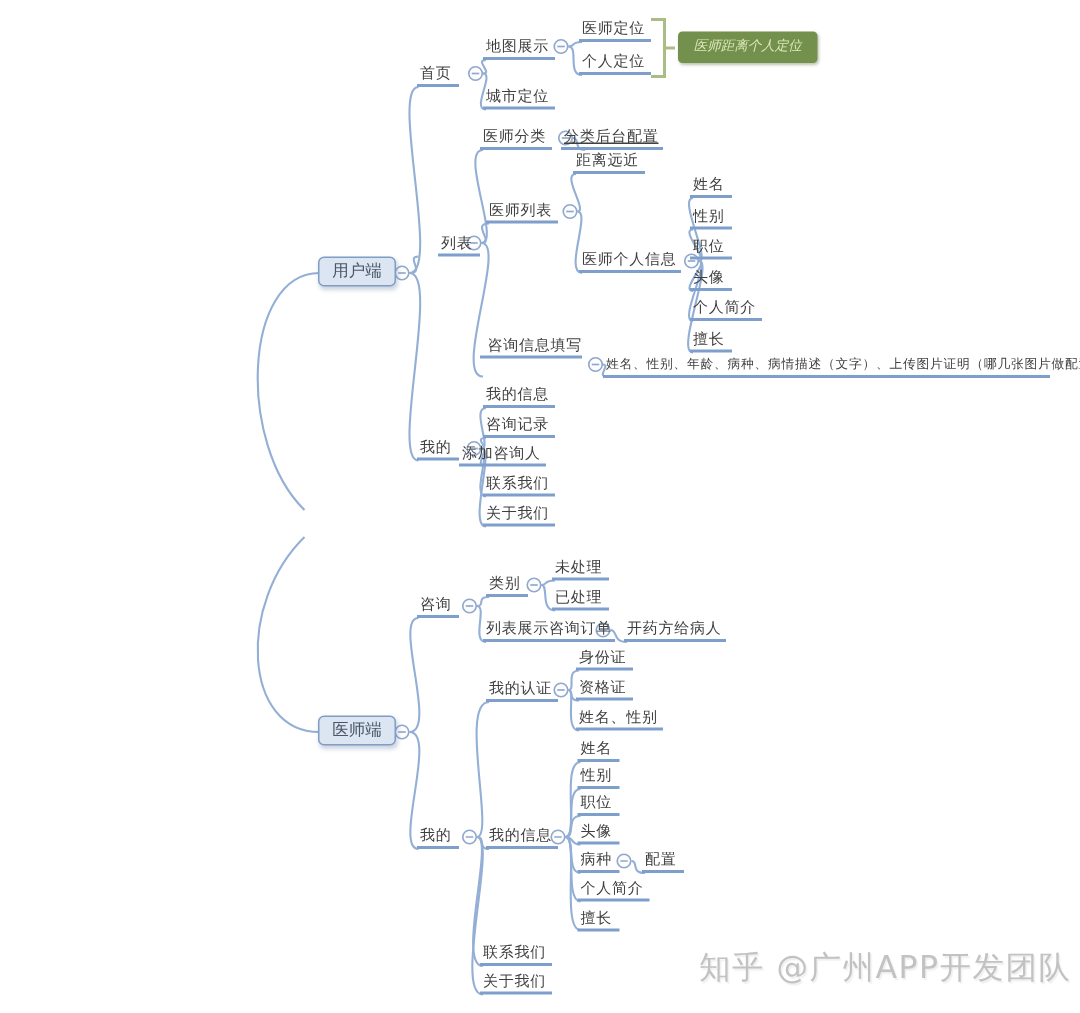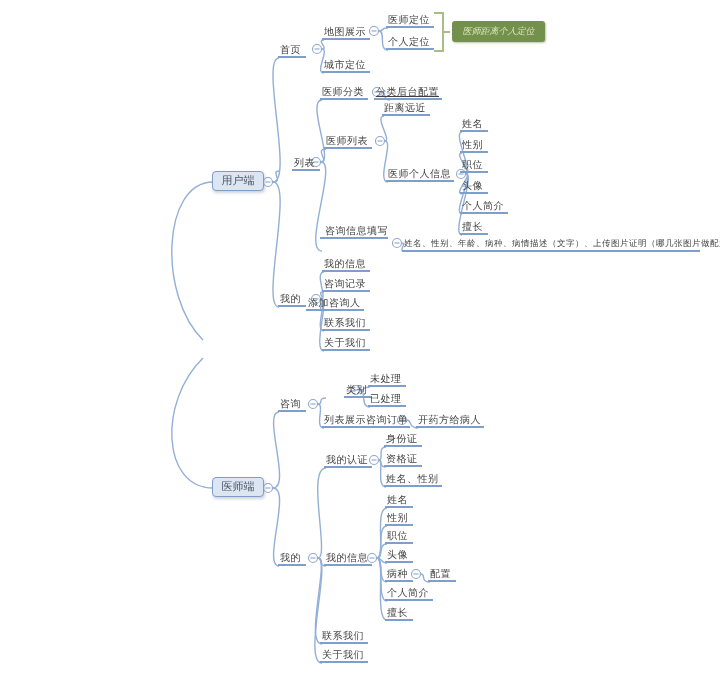--- a/index.html
+++ b/index.html
@@ -183,21 +183,21 @@
   <div class="n sm" style="left:402px;top:237px;width:296px;">姓名、性别、年龄、病种、病情描述（文字）、上传图片证明（哪几张图片做配置）</div>
 
   <div class="n" style="left:278px;top:292px;width:26px;">我的</div>
   <div class="n" style="left:322px;top:257px;width:46px;">我的信息</div>
   <div class="n" style="left:322px;top:277px;width:46px;">咨询记录</div>
   <div class="n" style="left:306px;top:296px;width:56px;">添加咨询人</div>
   <div class="n" style="left:322px;top:316px;width:46px;">联系我们</div>
   <div class="n" style="left:322px;top:336px;width:46px;">关于我们</div>
 
   <div class="n" style="left:278px;top:397px;width:26px;">咨询</div>
-  <div class="n" style="left:324px;top:383px;width:26px;margin-left:20px;">类别</div>
+  <div class="n" style="left:324px;top:383px;width:26px;">类别</div>
   <div class="n" style="left:368px;top:372px;width:36px;">未处理</div>
   <div class="n" style="left:368px;top:392px;width:36px;">已处理</div>
   <div class="n" style="left:322px;top:413px;width:86px;">列表展示咨询订单</div>
   <div class="n" style="left:416px;top:413px;width:66px;">开药方给病人</div>
 
   <div class="n" style="left:278px;top:551px;width:26px;">我的</div>
   <div class="n" style="left:324px;top:453px;width:46px;">我的认证</div>
   <div class="n" style="left:384px;top:432px;width:36px;">身份证</div>
   <div class="n" style="left:384px;top:452px;width:36px;">资格证</div>
   <div class="n" style="left:384px;top:472px;width:56px;">姓名、性别</div>
@@ -206,14 +206,15 @@
   <div class="n" style="left:385px;top:511px;width:26px;">性别</div>
   <div class="n" style="left:385px;top:529px;width:26px;">职位</div>
   <div class="n" style="left:385px;top:548px;width:26px;">头像</div>
   <div class="n" style="left:385px;top:567px;width:26px;">病种</div>
   <div class="n" style="left:428px;top:567px;width:26px;">配置</div>
   <div class="n" style="left:385px;top:586px;width:46px;">个人简介</div>
   <div class="n" style="left:385px;top:606px;width:26px;">擅长</div>
   <div class="n" style="left:320px;top:629px;width:46px;">联系我们</div>
   <div class="n" style="left:320px;top:648px;width:46px;">关于我们</div>
 
+  <div class="watermark">知乎 @广州APP开发团队</div>
 
 </div>
 
 </body></html>

